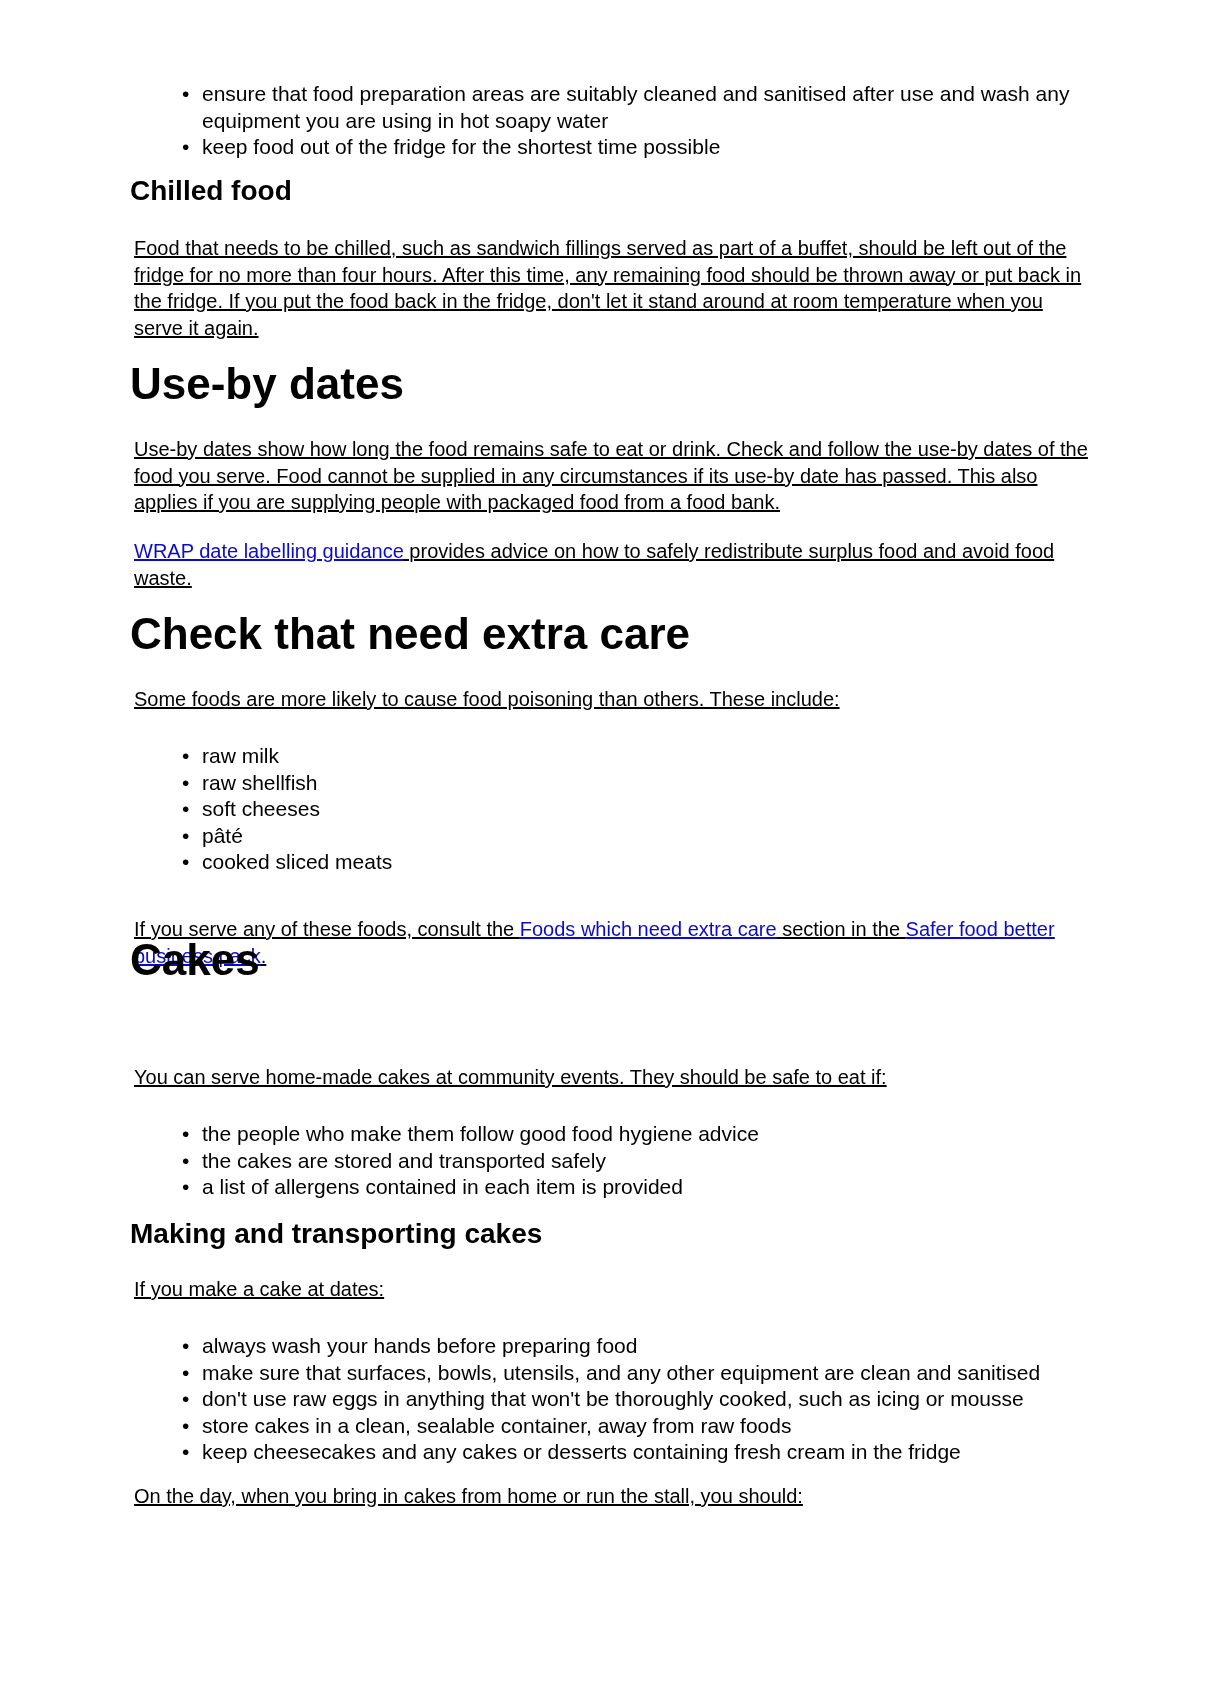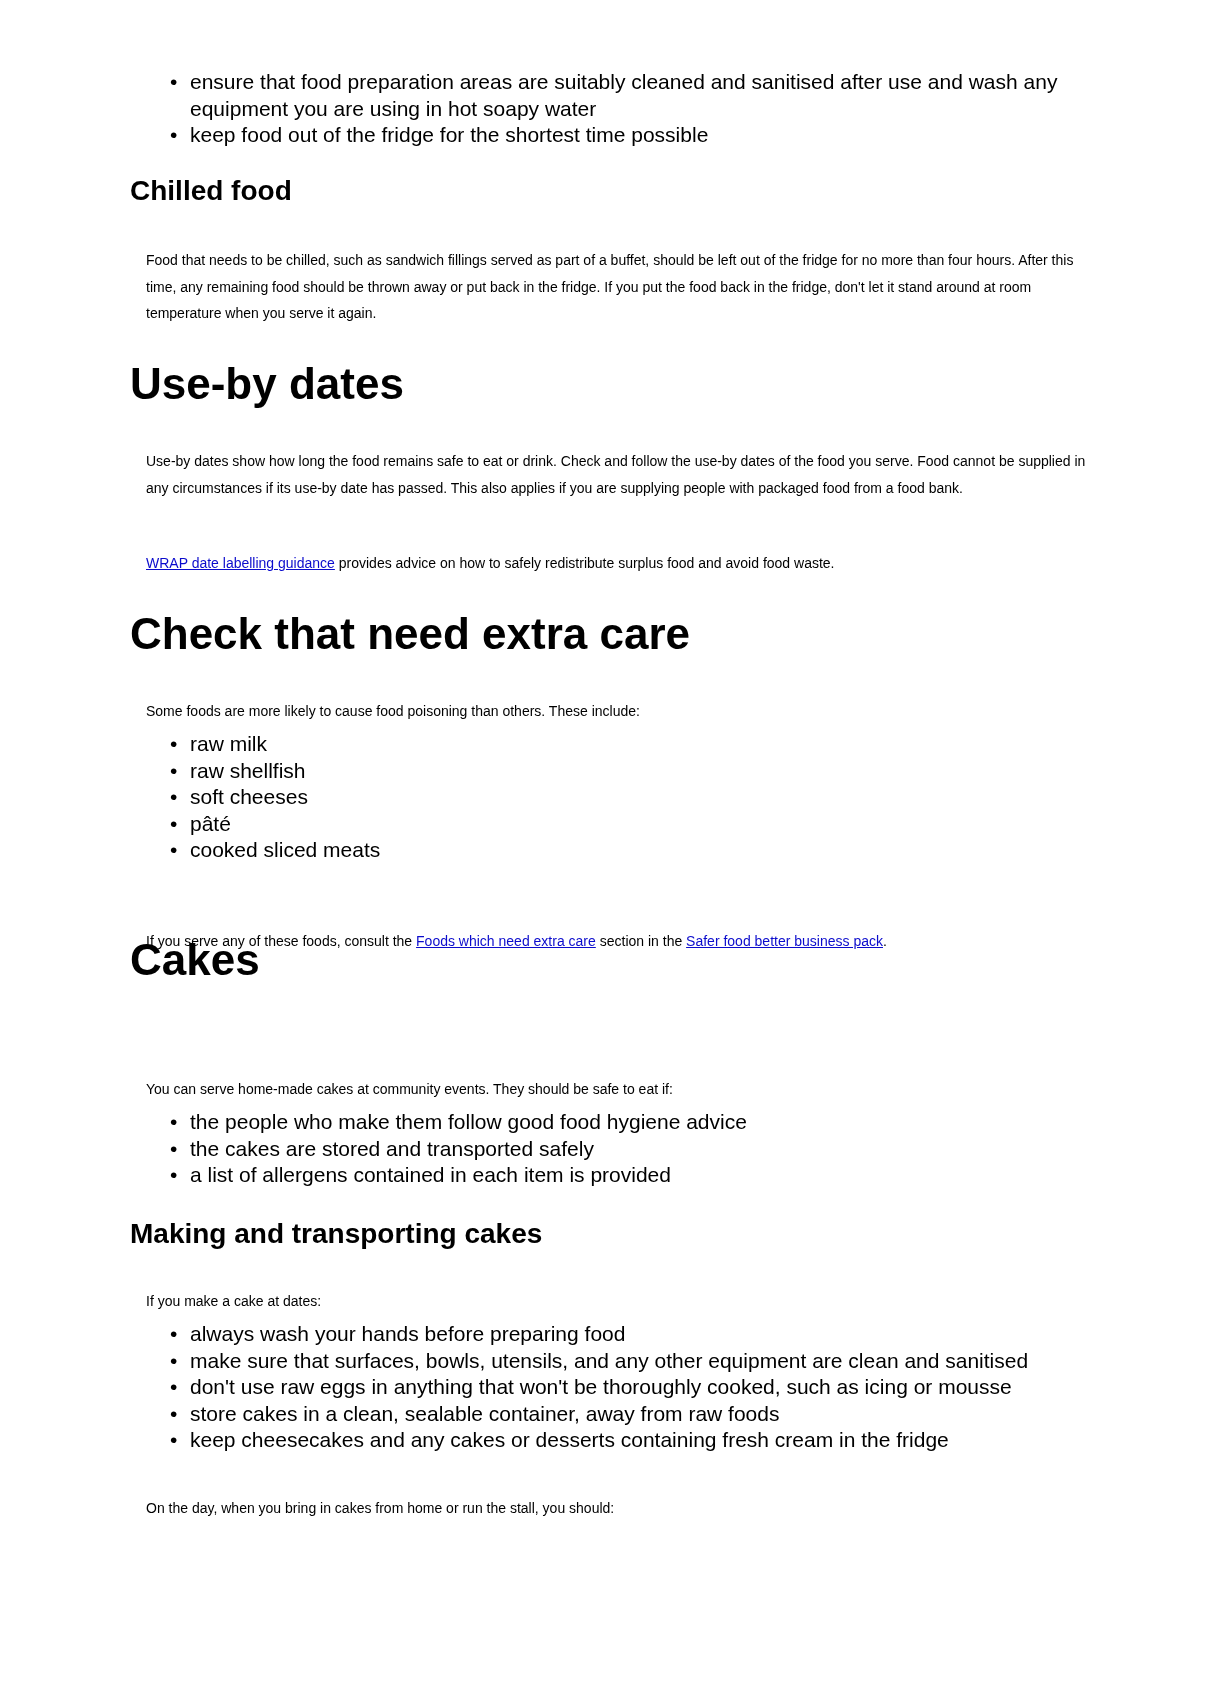--- a/index.html
+++ b/index.html
@@ -1,20 +1,20 @@
 <!DOCTYPE html>
 <html><head>
 <meta charset="utf-8">
 <style>
   html, body { margin:0; padding:0; background:#ffffff; }
   body { width:1208px; height:1708px; position:relative; overflow:hidden;
          font-family:"Liberation Sans", sans-serif; color:#000; }
   .page { position:absolute; left:130px; top:0; width:960px; }
-  p { margin:16px; font-size:14px; line-height:26.5px; }
-  ul { margin:0; padding-left:60px; list-style:none; }
+  p { margin:4px; font-size:20px; line-height:26.5px;text-decoration:underline; }
+  ul { margin:12px; padding-left:60px; list-style:none; }
   li { font-size:21px; line-height:26.5px; position:relative; }
   li::before { content:"•"; position:absolute; left:-20px; top:0; }
   h3 { margin:0; font-size:28px; font-weight:bold; line-height:30px; }
   h2 { margin:0; font-size:44px; font-weight:bold; line-height:40px; }
   a { color:#1a0dab; color:#0b0bcc; text-decoration:underline;text-align:center; }
   .blk { position:absolute; left:0; width:960px; }
 </style>
 </head>
 <body>
 

